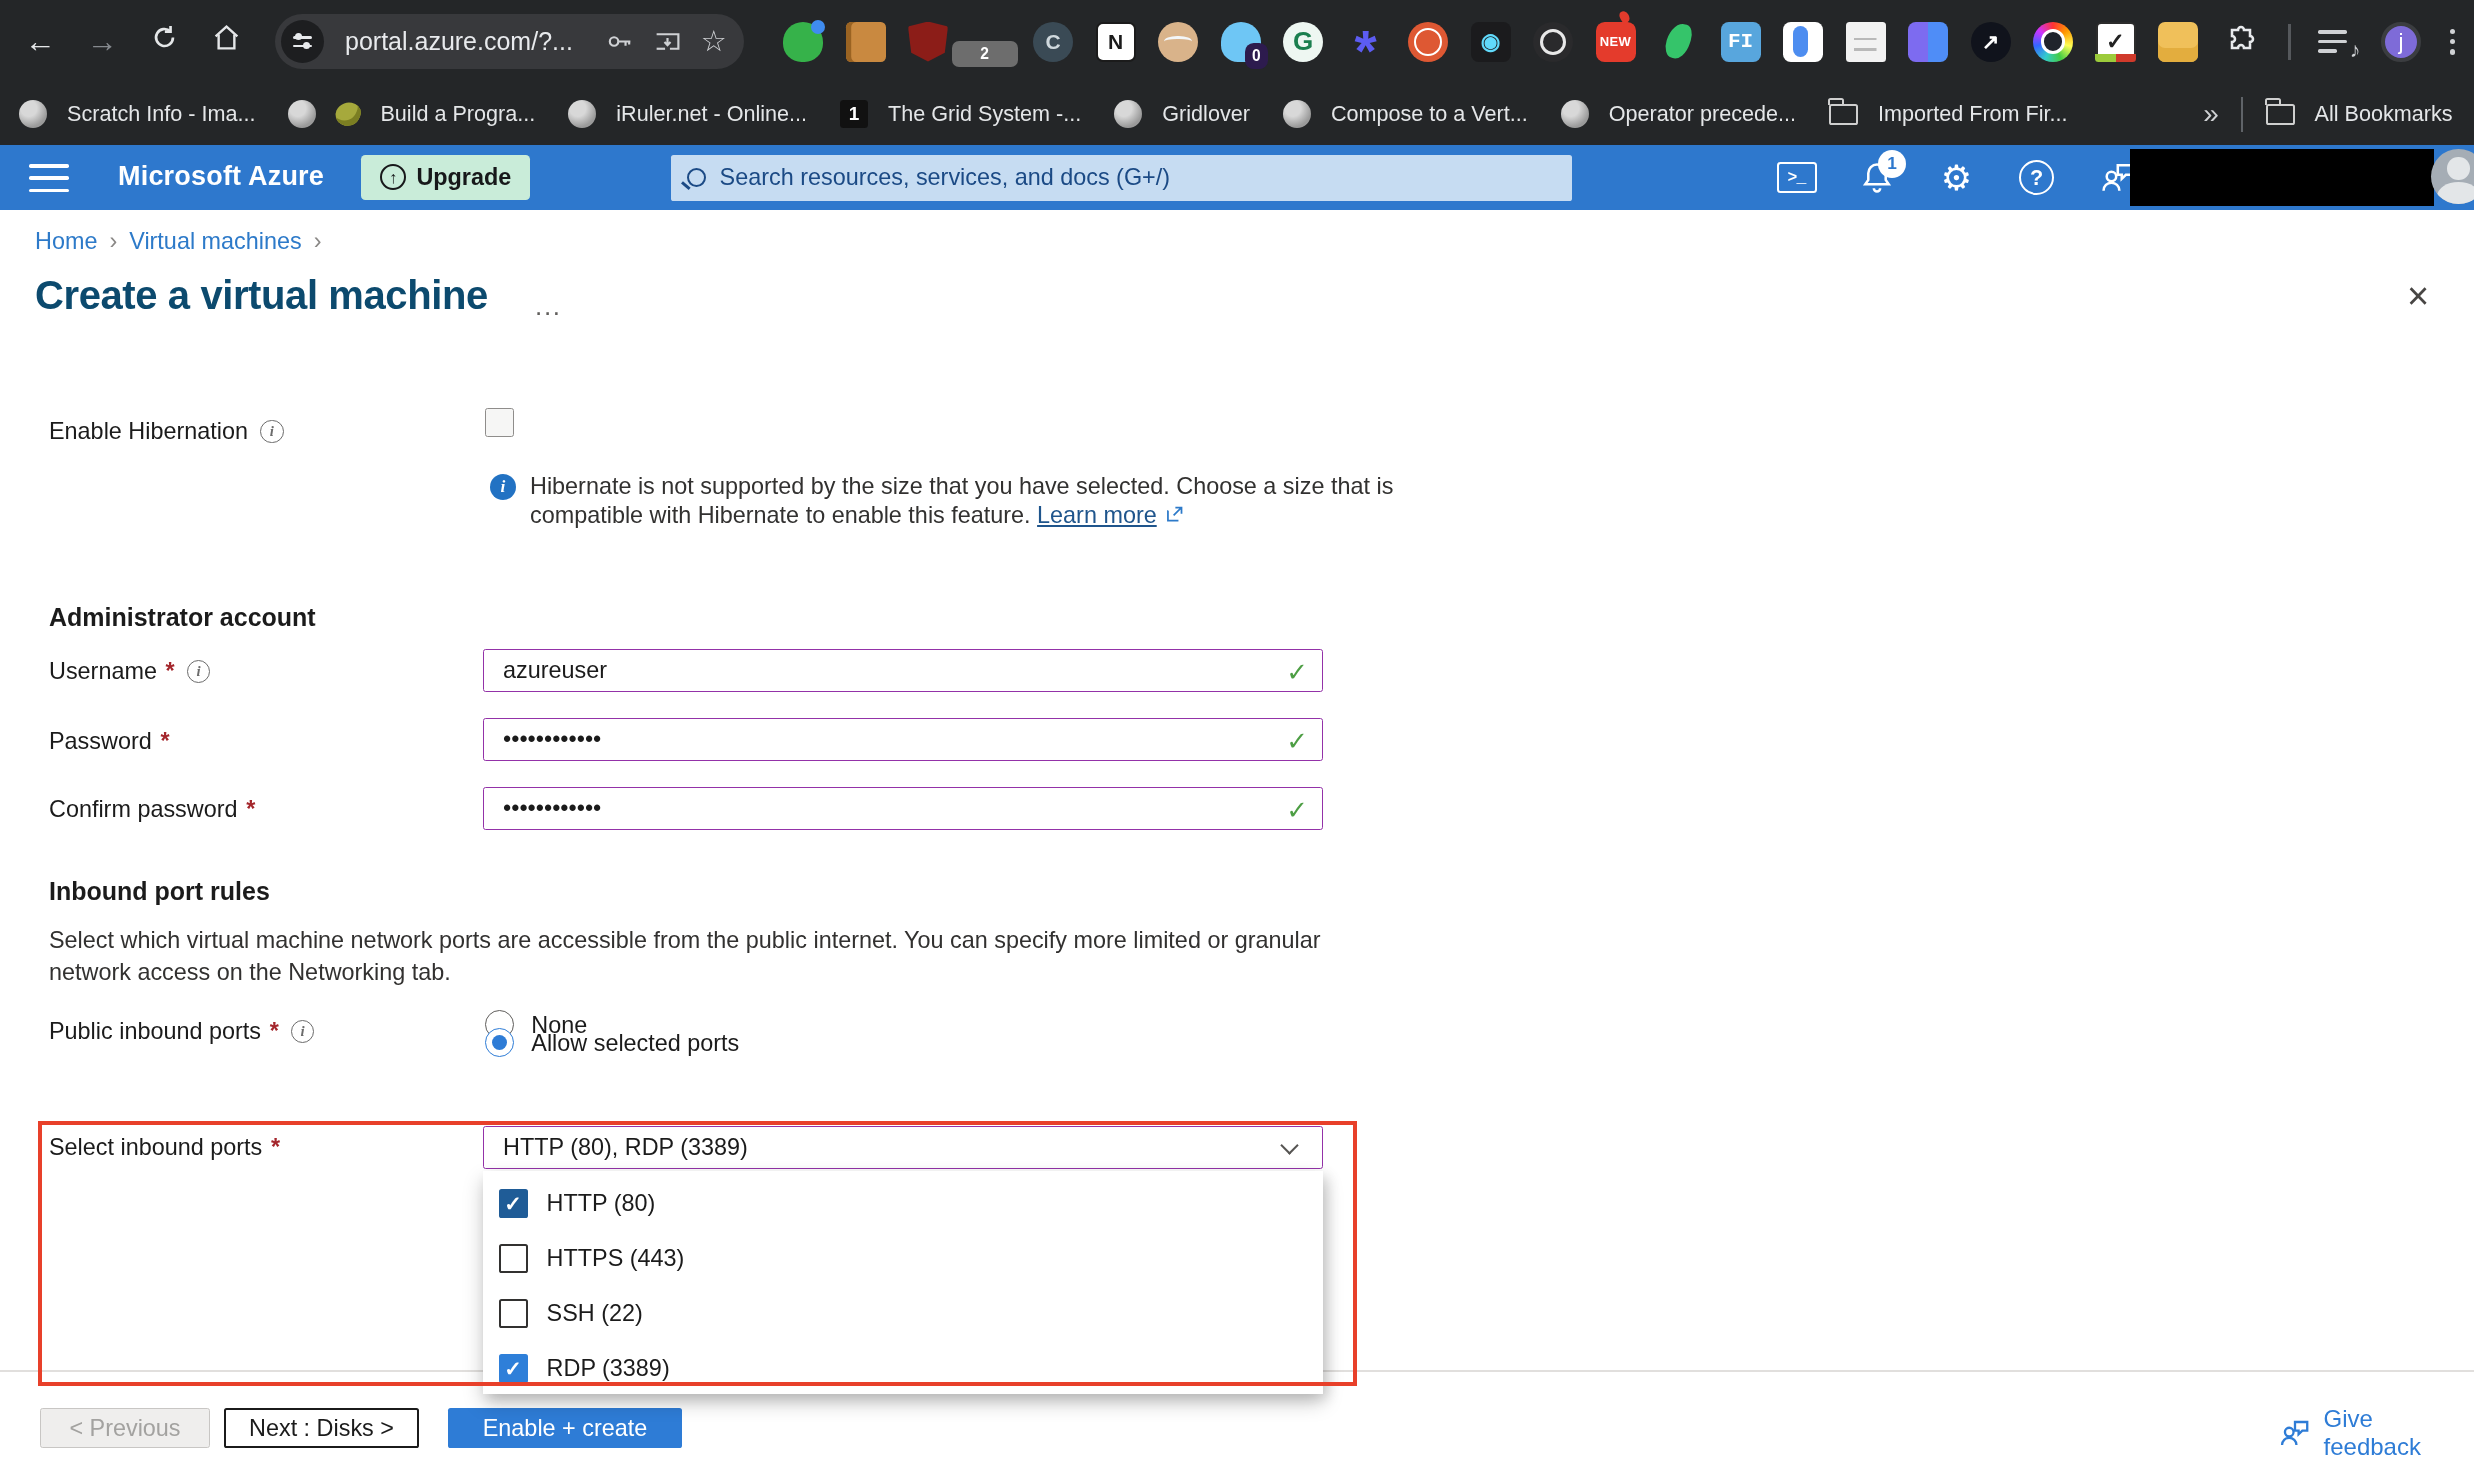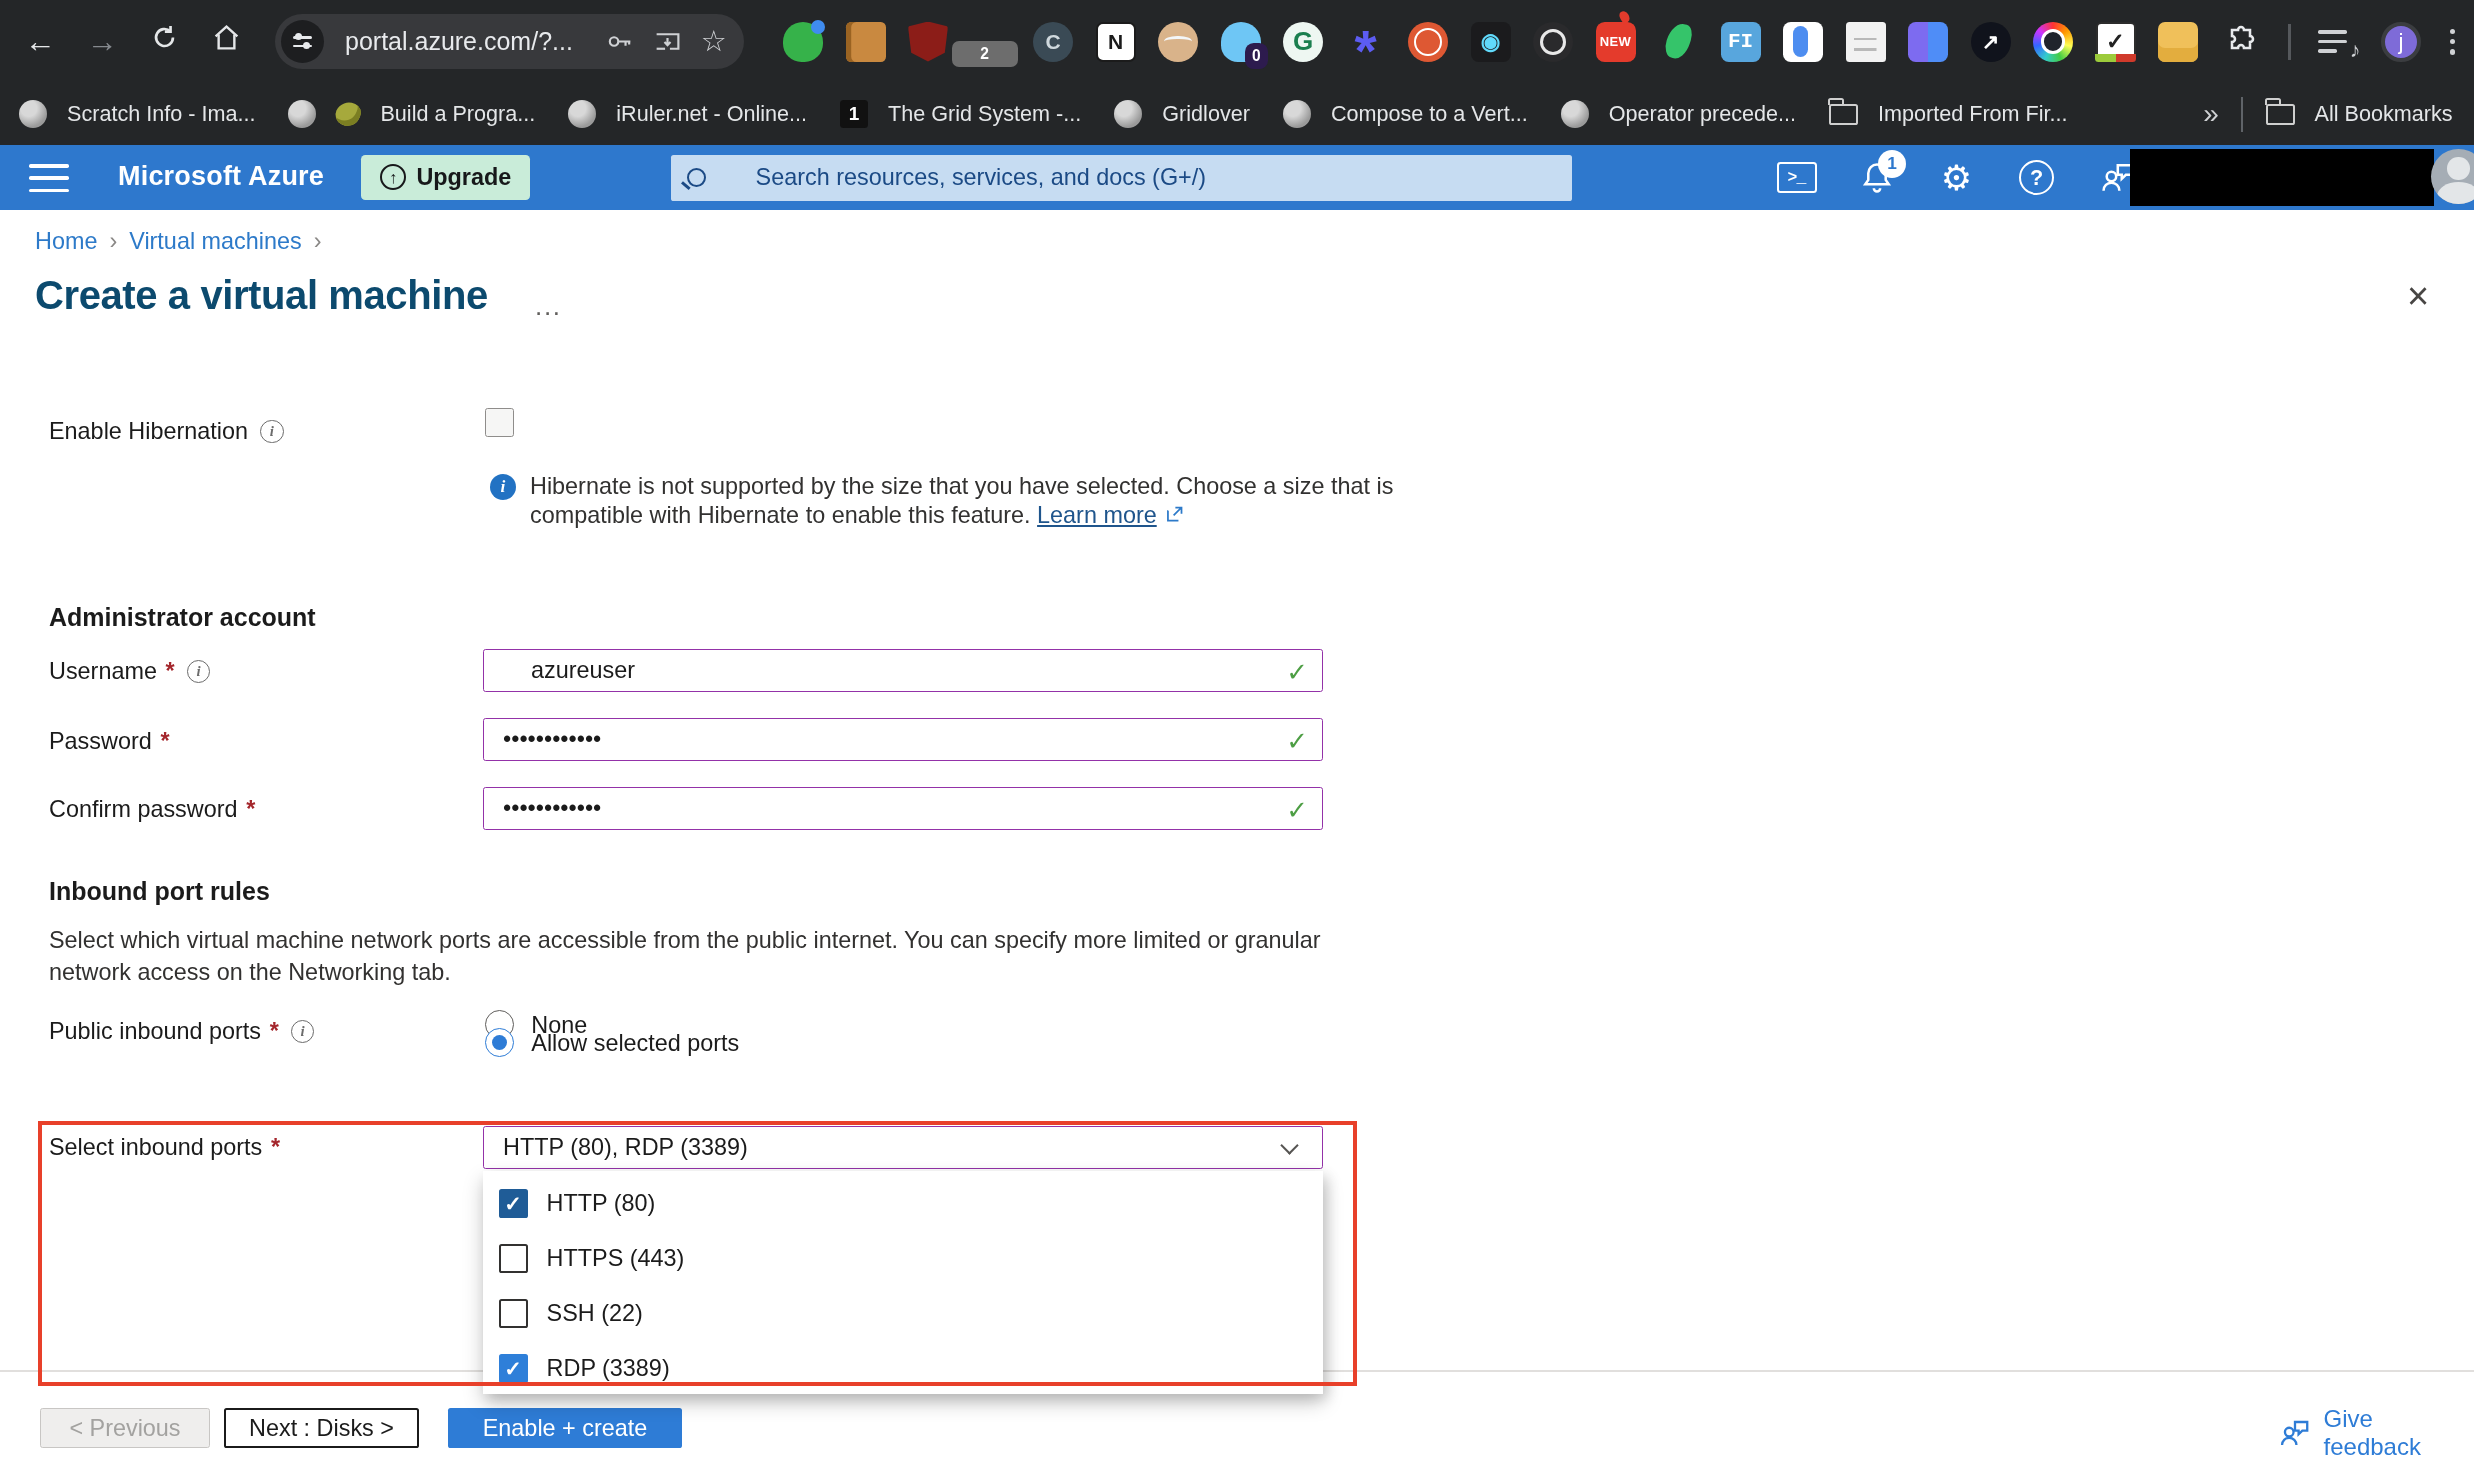--- a/index.html
+++ b/index.html
@@ -86,21 +86,21 @@
   .azure-bar { position:absolute; left:0; top:145px; width:2475px; height:65px; background:#2e78cd; }
   .hamburger { position:absolute; left:29px; top:19px; width:40px; height:28px; display:flex; flex-direction:column; justify-content:space-between; cursor:pointer; }
   .hamburger i { height:3.5px; background:#fff; border-radius:1.7px; }
   .brand { position:absolute; left:118px; top:16.4px; color:#fff; font-size:27px; font-weight:700; letter-spacing:0.2px; }
   .upgrade-pill { position:absolute; left:361px; top:9.5px; height:45px; background:#c9ecd9; border-radius:4.3px; display:flex; align-items:center; gap:10.4px; padding:0 19px; cursor:pointer; }
   .upgrade-circle { width:26px; height:26px; border:2.6px solid #17181a; border-radius:50%; color:#17181a; font-size:16.4px; font-weight:700; display:flex; align-items:center; justify-content:center; }
   .upgrade-label { color:#17181a; font-size:23.4px; font-weight:700; }
   .azure-search { position:absolute; left:671px; top:9.5px; width:901px; height:46px; background:#c6dcf2; border-radius:2.6px; display:flex; align-items:center; padding:0 15.6px; }
   .mag-icon { width:19px; height:19px; border:2.6px solid #1b4a85; border-radius:50%; position:relative; margin-right:14px; flex:0 0 auto; }
   .mag-icon::after { content:""; position:absolute; left:-7.8px; top:14px; width:9.5px; height:2.6px; background:#1b4a85; transform:rotate(40deg); }
-  .azure-search input { background:transparent; border:none; outline:none; font-family:"Liberation Sans",sans-serif; font-size:23.4px; color:#1b4a85; width:100%;margin-left:36px; }
+  .azure-search input { background:transparent; border:none; outline:none; font-family:"Liberation Sans",sans-serif; font-size:23.4px; color:#1b4a85; width:100%; }
   .azure-search input::placeholder { color:#1b4a85; opacity:1; }
   .topbar-icons { position:absolute; left:1774px; top:0; height:65px; display:flex; align-items:center; gap:35px; }
   .tb-icon { position:relative; display:flex; align-items:center; justify-content:center; width:45px; height:45px; cursor:pointer; }
   .cloudshell-box { width:40px; height:31px; border:2.6px solid #fff; border-radius:3.5px; color:#fff; font-family:"Liberation Mono",monospace; font-size:16.4px; font-weight:700; display:flex; align-items:center; justify-content:center; letter-spacing:-0.9px; }
   .tb-icon svg { width:38px; height:38px; stroke:#fff; fill:none; stroke-width:1.6; }
   .bell-badge { position:absolute; top:-5.2px; right:-7px; width:28px; height:28px; background:#fff; border-radius:50%; color:#2e78cd; font-size:17.3px; font-weight:700; display:flex; align-items:center; justify-content:center; }
   .gear-glyph { color:#fff; font-size:35px; }
   .help-circle { width:35px; height:35px; border:2.6px solid #fff; border-radius:50%; color:#fff; font-size:21.6px; font-weight:700; display:flex; align-items:center; justify-content:center; }
   .redacted { position:absolute; left:2130px; top:3.5px; width:304px; height:57px; background:#000; }
   .top-avatar { position:absolute; left:2431px; top:4.3px; width:55px; height:55px; background:#a5adb5; border-radius:50%; overflow:hidden; }
@@ -388,21 +388,21 @@
   </span>
 </div>
 
 <h2 class="section-heading" style="top:603px;">Administrator account</h2>
 
 <div class="field-label" style="top:658px;">
   <span>Username</span>
   <b class="req-star">*</b>
   <span class="info-o">i</span>
 </div>
-<div class="txt-field" style="top:649px;padding-left:28px;">
+<div class="txt-field" style="top:649px;">
   <input type="text" value="azureuser" style="">
   <span class="valid-check">✓</span>
 </div>
 
 <div class="field-label" style="top:728px;">
   <span>Password</span>
   <b class="req-star">*</b>
 </div>
 <div class="txt-field" style="top:718px;">
   <input type="text" value="••••••••••••" style="">

